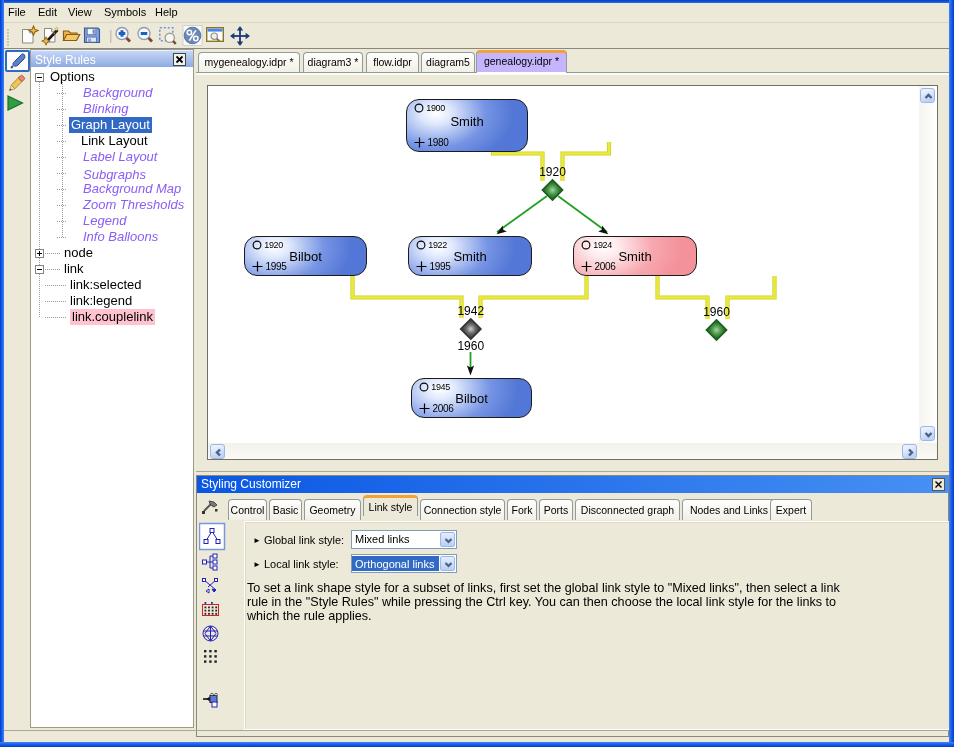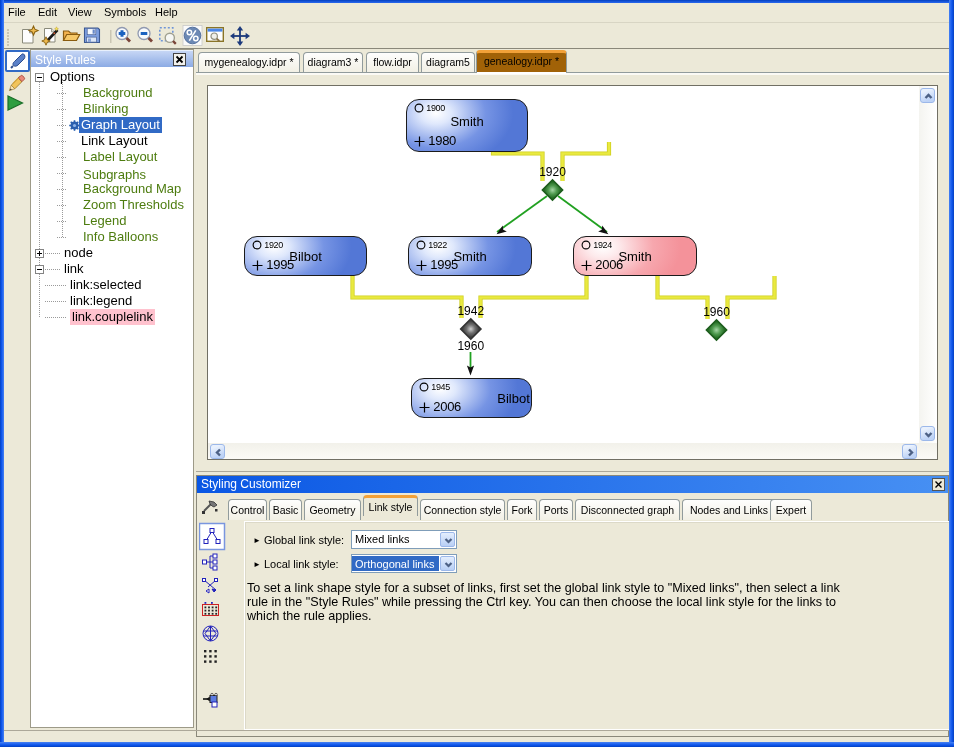--- a/index.html
+++ b/index.html
@@ -9,38 +9,38 @@
 
 .wb { position:absolute; background:linear-gradient(#2a63ea,#0d47d8); z-index:50; }
 
 #menubar span { position:absolute; top:3px; font-size:11px; }
 
 #srpanel { position:absolute; left:30px; top:49px; width:164px; height:679px; background:#fff; border:1px solid #9d9a88; }
 #srtitle { position:absolute; left:0; top:0; width:162px; height:17px; background:linear-gradient(#c6d6f5,#8cabe4); color:#fff; font-size:12px; padding:2px 0 0 4px; border-top:1px solid #e8f0fc; }
 #srx { position:absolute; right:7px; top:2px; width:13px; height:13px; background:#f2f1ec; border:1px solid #444; } #srx svg{position:absolute;left:0;top:0;}
 #srtree { position:absolute; left:0; top:17px; width:162px; height:574px; }
 .trow { position:absolute; height:16px; line-height:16px; white-space:nowrap; font-size:13px; }
-.it { color:#4d7c0f; }
+.it { font-style:italic; color:#8b5cf6; }
 .sel { background:#316ac5; color:#fff; padding:0 2px; }
 .pinkhl { background:#ffc2ce; padding:0 2px; }
 
 .tab { position:absolute; height:20px; background:linear-gradient(#fefefd,#f2f0e5); border:1px solid #919b9c; border-bottom:none; border-radius:4px 4px 0 0; font-size:10.5px; text-align:center; line-height:19px; color:#000; z-index:2; }
-.tab.active { background:#a16207; border-top:3px solid #f2a138; line-height:17px; z-index:4; }
+.tab.active { background:#c4b5fd; border-top:3px solid #f2a138; line-height:17px; z-index:4; }
 
 #diagbox { position:absolute; left:207px; top:85px; width:731px; height:375px; border:1px solid #716f64; background:#fff; z-index:1; }
 #canvas { position:absolute; left:0; top:0; width:711px; height:357px; background:#fff; overflow:hidden; }
 #vtrack { position:absolute; left:711px; top:0; width:16px; height:357px; background:linear-gradient(to right,#f4f4f0,#fefefd); }
 #htrack { position:absolute; left:0; top:357px; width:711px; height:16px; background:linear-gradient(#f2f1ea,#fbfaf6); }
 .sbbtn { position:absolute; width:15px; height:15px; border:1px solid #9cb8ea; border-radius:3px; background:linear-gradient(160deg,#e9f1fd 20%,#bed3f6 80%); z-index:2; }
 .sbbtn svg { position:absolute; left:1px; top:1px; }
 
 .node { position:absolute; width:122px; height:43px; border:1.5px solid #1b1b1b; border-radius:13px; font-size:13px; }
 .node .nm { position:absolute; width:100%; text-align:center; top:14px; }
 .node .by { position:absolute; left:7px; top:3px; font-size:9px; letter-spacing:-0.3px;}
-.node .dy { position:absolute; left:7px; bottom:3px; font-size:13px; letter-spacing:-0.3px;}
+.node .dy { position:absolute; left:7px; bottom:3px; font-size:10px; letter-spacing:-0.3px;}
 .r2 { height:40px; }
 .r2 .nm { top:12px; }
 .blue { background:radial-gradient(ellipse 86px 60px at 24% 26%, #ffffff 0%, #dfe8fc 18%, #7694e4 58%, #5377d6 90%); }
 .pinkn { background:radial-gradient(ellipse 86px 60px at 24% 26%, #ffffff 0%, #fdeaec 18%, #f7a7ae 58%, #f4929a 90%); }
 
 #scpanel { position:absolute; left:196px; top:475px; width:753px; height:262px; background:#ece9d8; border:1px solid #8a887a; }
 #sctitle { position:absolute; left:0; top:0; width:751px; height:17px; background:linear-gradient(to right,#0a57e4,#4790f3); color:#fff; font-size:12px; padding:1px 0 0 4px; }
 #scx { position:absolute; right:3px; top:2px; width:13px; height:13px; background:#ece9d8; border:1px solid #555; } #scx svg{position:absolute;left:0;top:0;}
 .sctab { position:absolute; height:21px; background:linear-gradient(#fefefd,#f2f0e5); border:1px solid #919b9c; border-bottom:none; border-radius:4px 4px 0 0; font-size:10.5px; text-align:center; line-height:20px; z-index:2; }
 .sctab.active { background:#ece9d8; border-top:3px solid #f2a138; line-height:18px; z-index:4; }
@@ -192,21 +192,21 @@
           <line x1="5.5" y1="0.2" x2="5.5" y2="2"></line>
           <line x1="5.5" y1="9" x2="5.5" y2="10.8"></line>
           <line x1="0.2" y1="5.5" x2="2" y2="5.5"></line>
           <line x1="9" y1="5.5" x2="10.8" y2="5.5"></line>
           <line x1="1.7" y1="1.7" x2="3" y2="3"></line>
           <line x1="8" y1="8" x2="9.3" y2="9.3"></line>
           <line x1="1.7" y1="9.3" x2="3" y2="8"></line>
           <line x1="8" y1="3" x2="9.3" y2="1.7"></line>
         </g>
       </svg>
-      <div class="trow sel" style="left:48px;top:50px;">Graph Layout</div>
+      <div class="trow sel" style="left:38px;top:50px;">Graph Layout</div>
       <div class="trow " style="left:50px;top:66px;">Link Layout</div>
       <div class="trow it" style="left:52px;top:82px;">Label Layout</div>
       <div class="trow it" style="left:52px;top:100px;text-align:center;">Subgraphs</div>
       <div class="trow it" style="left:52px;top:114px;">Background Map</div>
       <div class="trow it" style="left:52px;top:130px;">Zoom Thresholds</div>
       <div class="trow it" style="left:52px;top:146px;">Legend</div>
       <div class="trow it" style="left:52px;top:162px;">Info Balloons</div>
       <div class="abs" style="left:4px;top:182px;width:9px;height:9px;border:1px solid #848484;background:#fff;"></div>
       <div class="abs" style="left:6px;top:186px;width:5px;height:1px;background:#000;"></div>
       <div class="abs" style="left:8px;top:184px;width:1px;height:5px;background:#000;"></div>
@@ -342,21 +342,21 @@
     </div>
     <div class="node pinkn r2" style="left:573px;top:236px;width:124px;height:40px;">
       <span class="by"><svg width="10" height="10" style="vertical-align:-2px">
           <circle cx="5" cy="5" r="3.9" fill="none" stroke="#000" stroke-width="1.1"></circle>
         </svg> 1924</span>
       <span class="nm">Smith</span>
       <span class="dy"><svg width="11" height="11" style="vertical-align:-2px">
           <path d="M5.5 0.5 V10.5 M0.5 5.5 H10.5" stroke="#000" stroke-width="1.2"></path>
         </svg> 2006</span>
     </div>
-    <div class="node blue r2" style="left:411px;top:378px;width:121px;height:40px;padding-left:42px;">
+    <div class="node blue r2" style="left:411px;top:378px;width:121px;height:40px;">
       <span class="by"><svg width="10" height="10" style="vertical-align:-2px">
           <circle cx="5" cy="5" r="3.9" fill="none" stroke="#000" stroke-width="1.1"></circle>
         </svg> 1945</span>
       <span class="nm">Bilbot</span>
       <span class="dy"><svg width="11" height="11" style="vertical-align:-2px">
           <path d="M5.5 0.5 V10.5 M0.5 5.5 H10.5" stroke="#000" stroke-width="1.2"></path>
         </svg> 2006</span>
     </div>
   </div>
 

